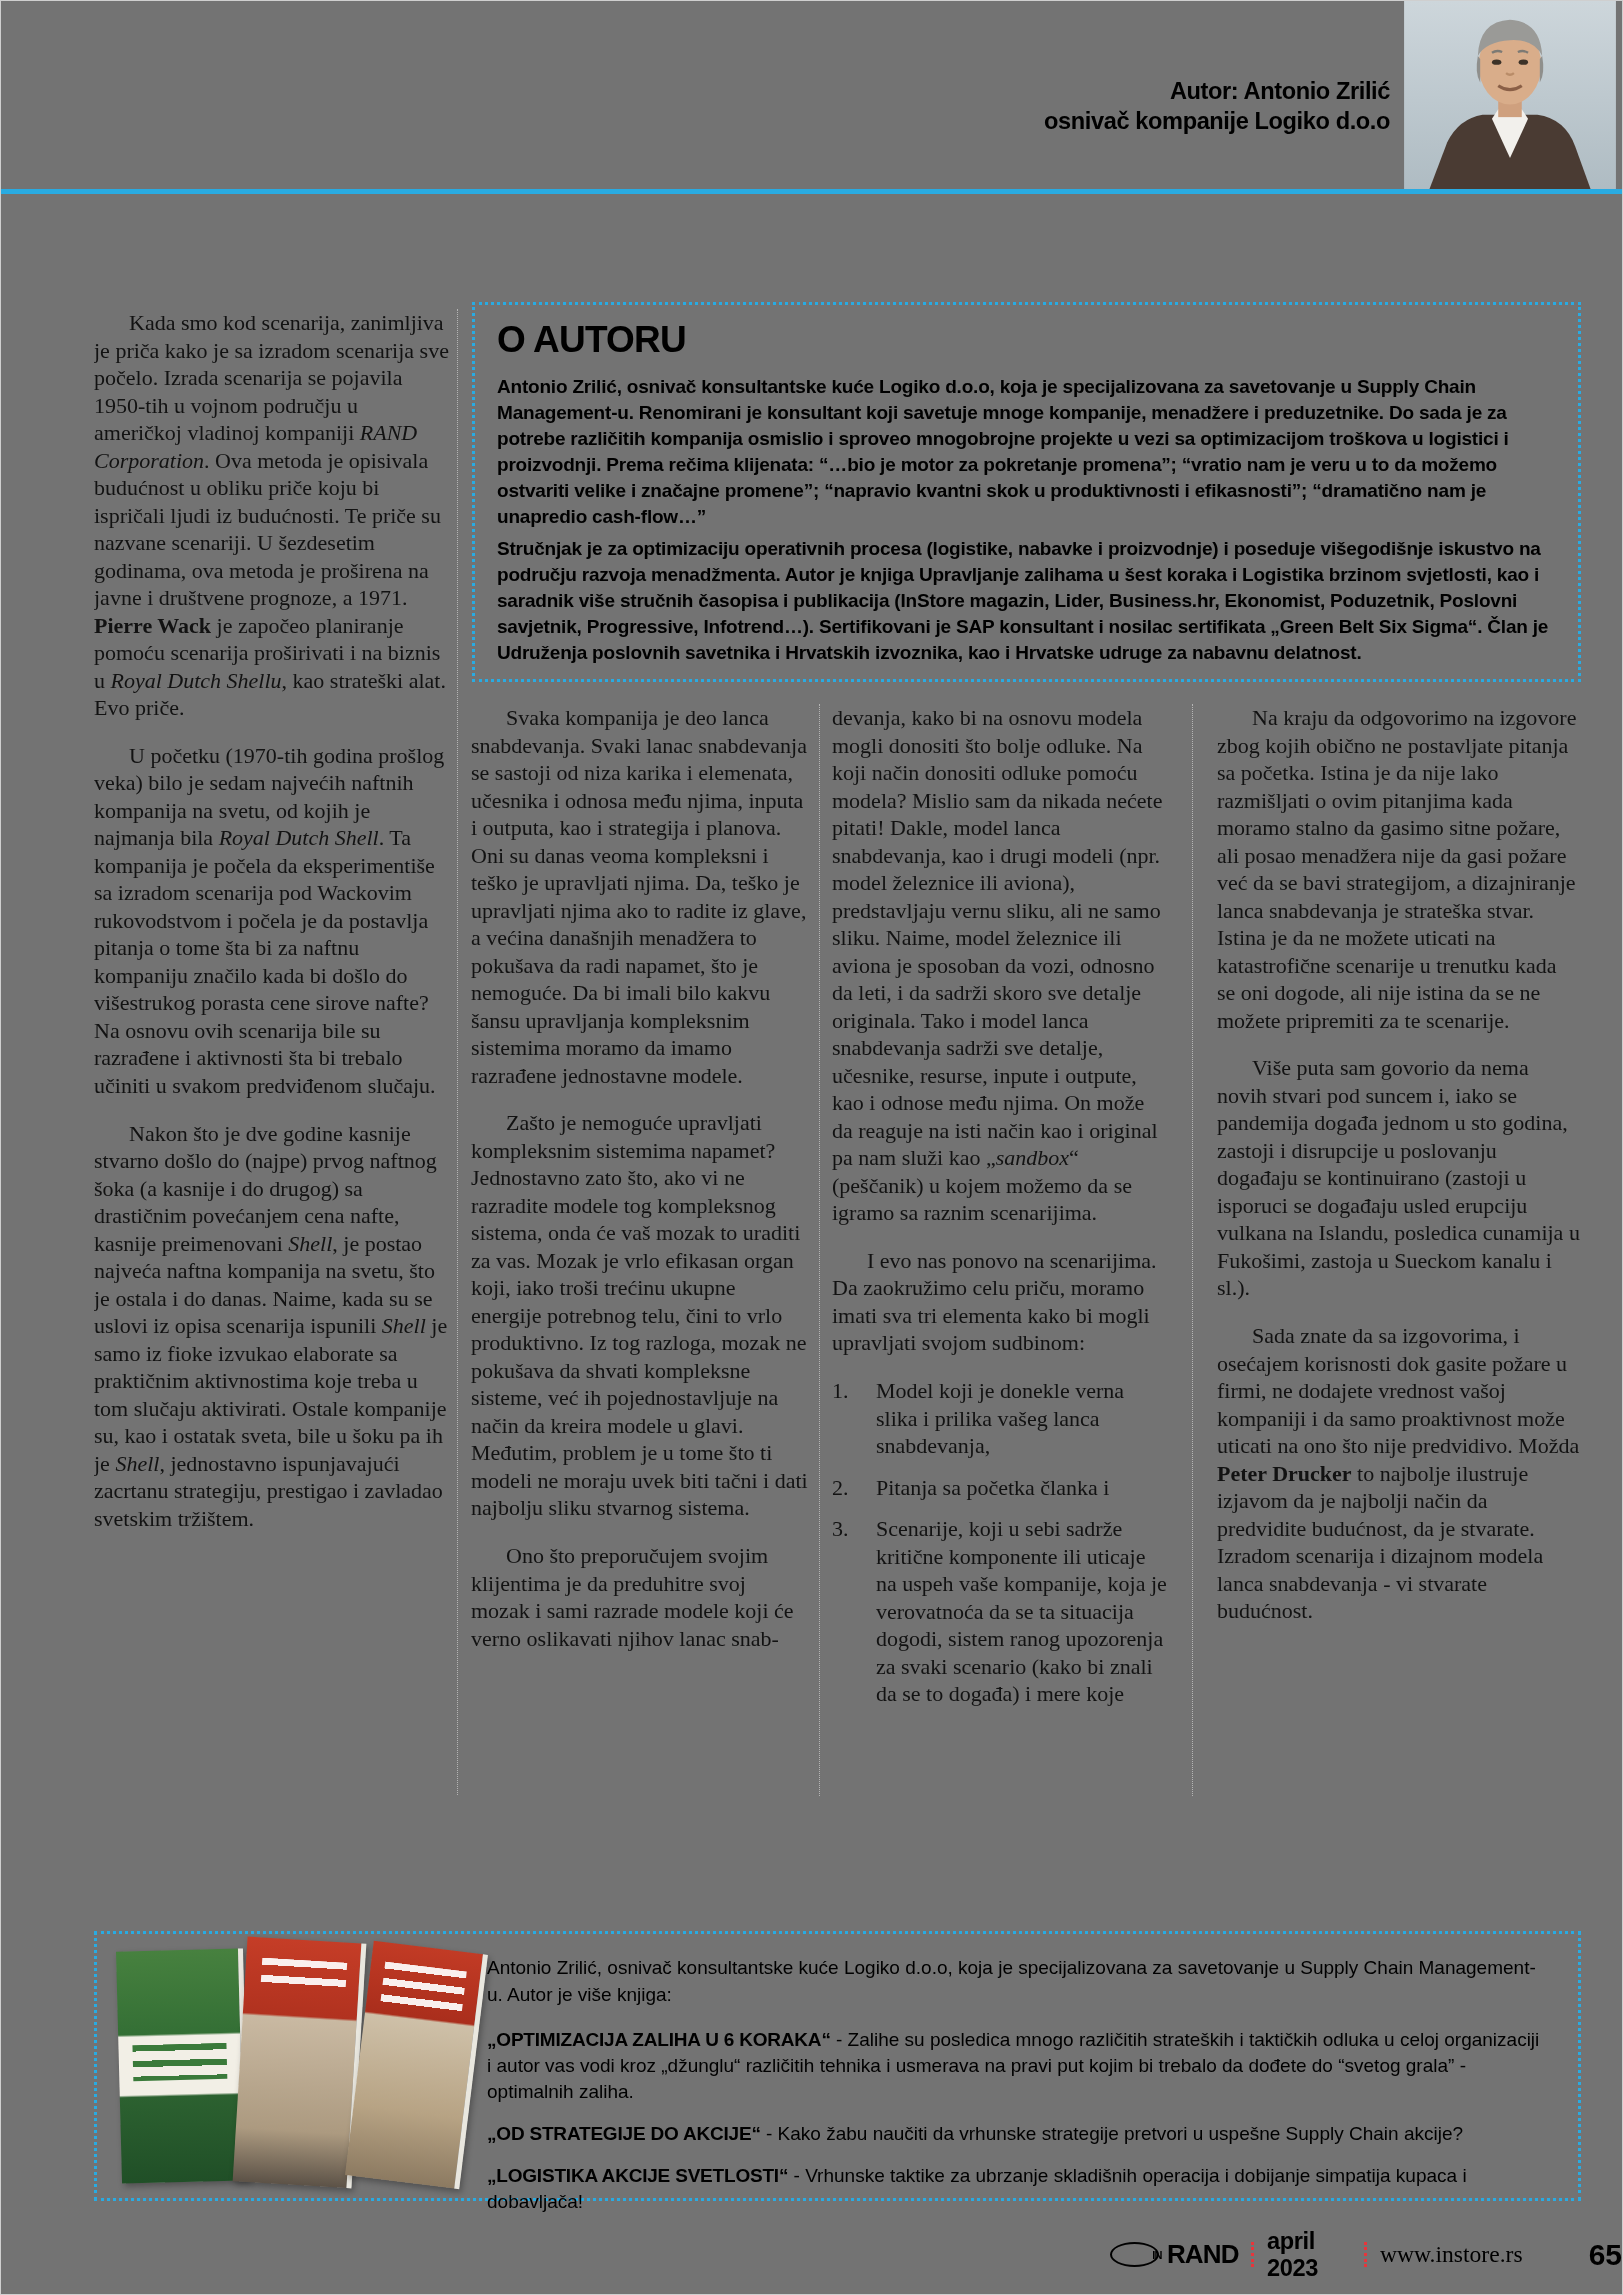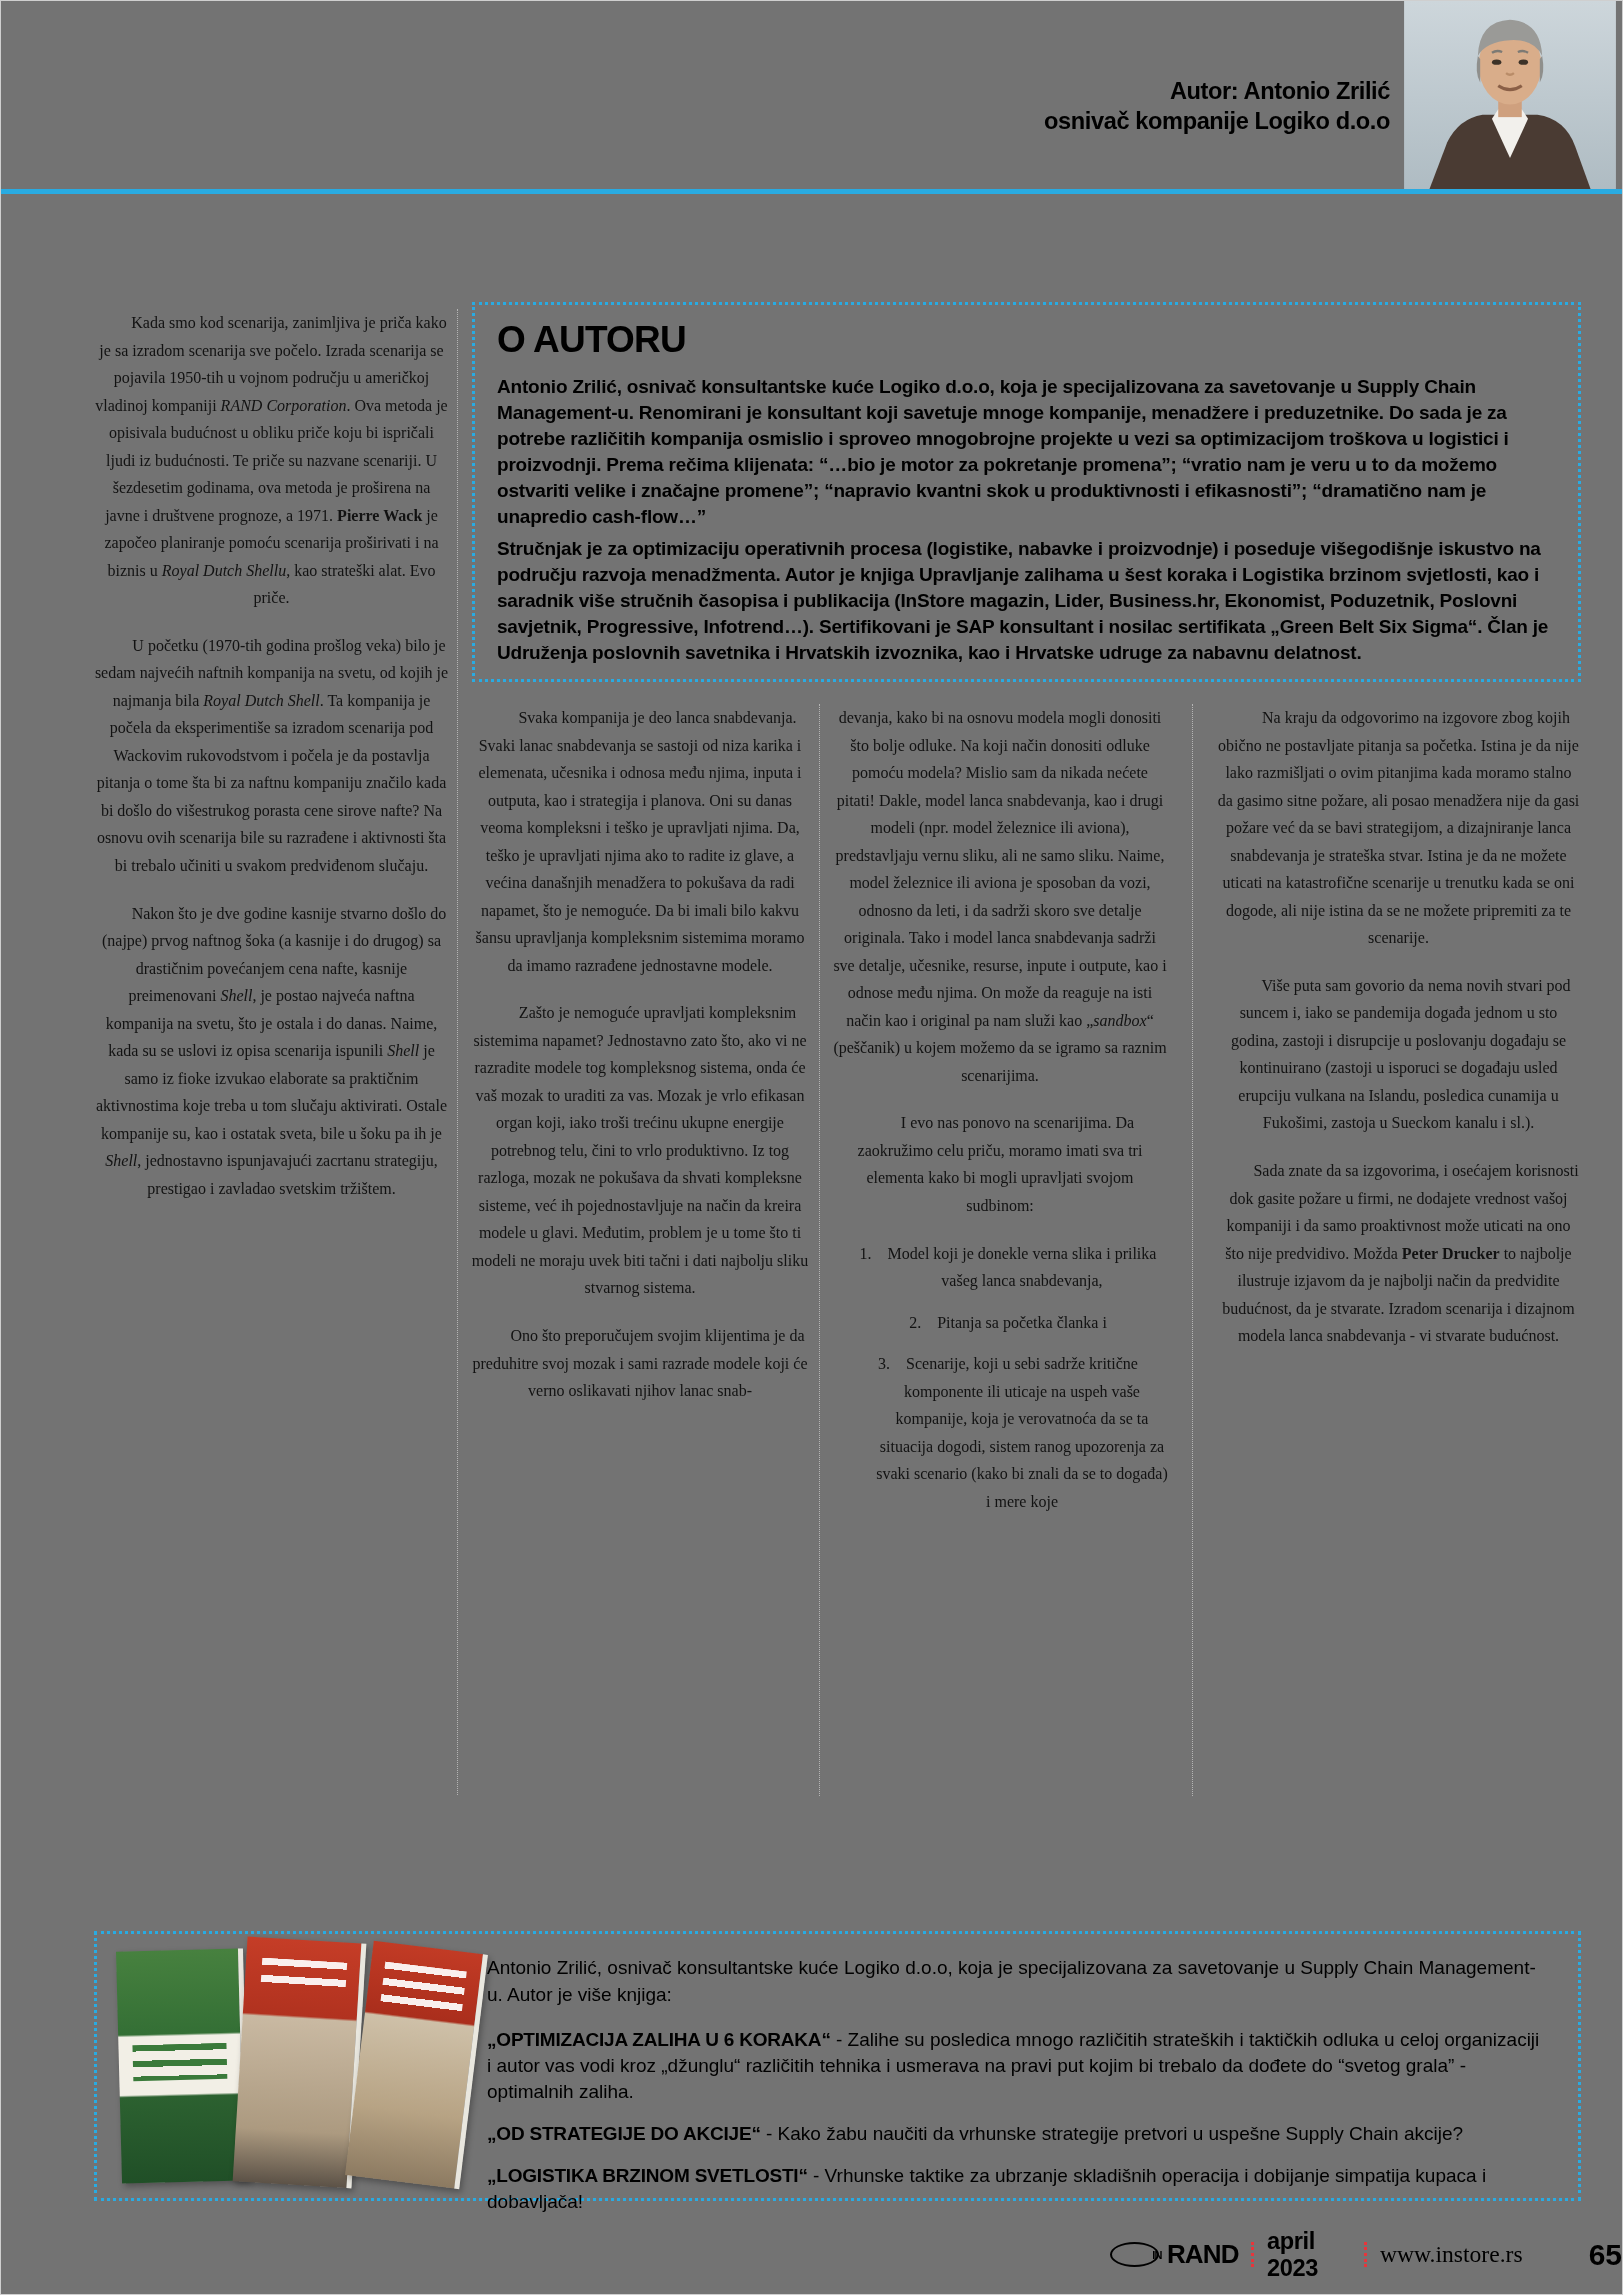--- a/index.html
+++ b/index.html
@@ -28,22 +28,22 @@
   }
   .about-title{
     margin:0 0 12.6px 0; font-size:37px; font-weight:900; letter-spacing:-0.8px; color:#000;
   }
   .about-p{
     margin:0 0 6.3px 0; font-size:19px; line-height:26px; font-weight:700;
     letter-spacing:-0.2px; color:#000;
   }
   
   .col{
-    position:absolute; overflow:hidden; font-size:16px; line-height:27.5px; color:#121212;
-    text-align:center;
+    position:absolute; overflow:hidden; font-size:22px; line-height:27.5px; color:#121212;
+    text-align:left;
   }
   .col p{ margin:0 0 20.4px 0; }
   .para.indent{ text-indent:35px; }
   .para.list{ padding-left:44px; margin-bottom:14px; }
   .num{ display:inline-block; width:44px; margin-left:-44px; }
   #col1{ left:93px; top:308px;  width:355px; height:1486px; }
   #col2{ left:470px; top:703px;  width:338px; height:1093px; }
   #col3{ left:831px; top:703px; width:336px; height:1093px; }
   #col4{ left:1216px; top:703px; width:363px; height:1093px; }
   .divider{ position:absolute; width:0; border-left:1.6px dotted #b5b5b5; }
@@ -167,21 +167,21 @@
   <div class="books-box">
     <div class="books-art">
       <div class="book book1"></div>
       <div class="book book2"></div>
       <div class="book book3"></div>
     </div>
     <div class="books-text">
       <p class="books-intro">Antonio Zrilić, osnivač konsultantske kuće Logiko d.o.o, koja je specijalizovana za savetovanje u Supply Chain Management-u. Autor je više knjiga:</p>
       <p class="book-item"><span class="btitle">„OPTIMIZACIJA ZALIHA U 6 KORAKA“</span><span> - Zalihe su posledica mnogo različitih strateških i taktičkih odluka u celoj organizaciji i autor vas vodi kroz „džunglu“ različitih tehnika i usmerava na pravi put kojim bi trebalo da dođete do “svetog grala” - optimalnih zaliha.</span></p>
       <p class="book-item"><span class="btitle">„OD STRATEGIJE DO AKCIJE“</span><span> - Kako žabu naučiti da vrhunske strategije pretvori u uspešne Supply Chain akcije?</span></p>
-      <p class="book-item"><span class="btitle">„LOGISTIKA BRZINOM SVETLOSTI“</span><span> - Vrhunske taktike za ubrzanje skladišnih operacija i dobijanje simpatija kupaca i dobavljača!</span></p>
+      <p class="book-item"><span class="btitle">„LOGISTIKA AKCIJE SVETLOSTI“</span><span> - Vrhunske taktike za ubrzanje skladišnih operacija i dobijanje simpatija kupaca i dobavljača!</span></p>
     </div>
   </div>
 
   <div class="footer">
     <span class="logo">IN</span>
     <span class="brand">RAND</span>
     <span class="dotsep"></span>
     <span class="issue">april 2023</span>
     <span class="dotsep"></span>
     <span class="site">www.instore.rs</span>

